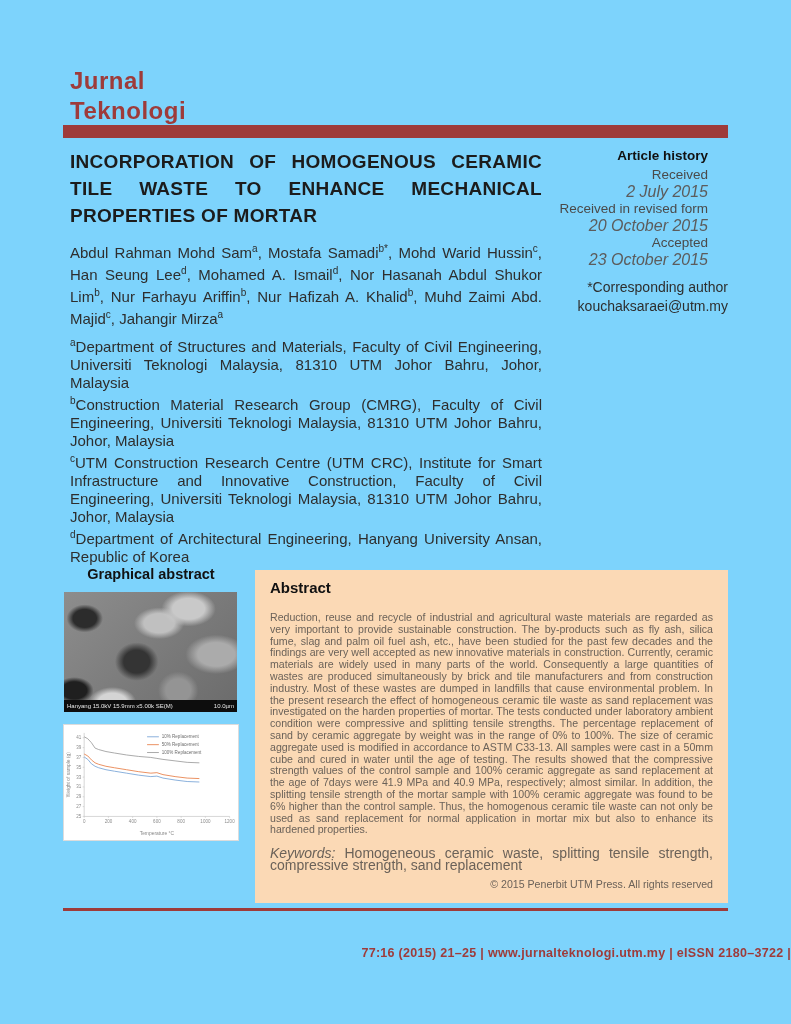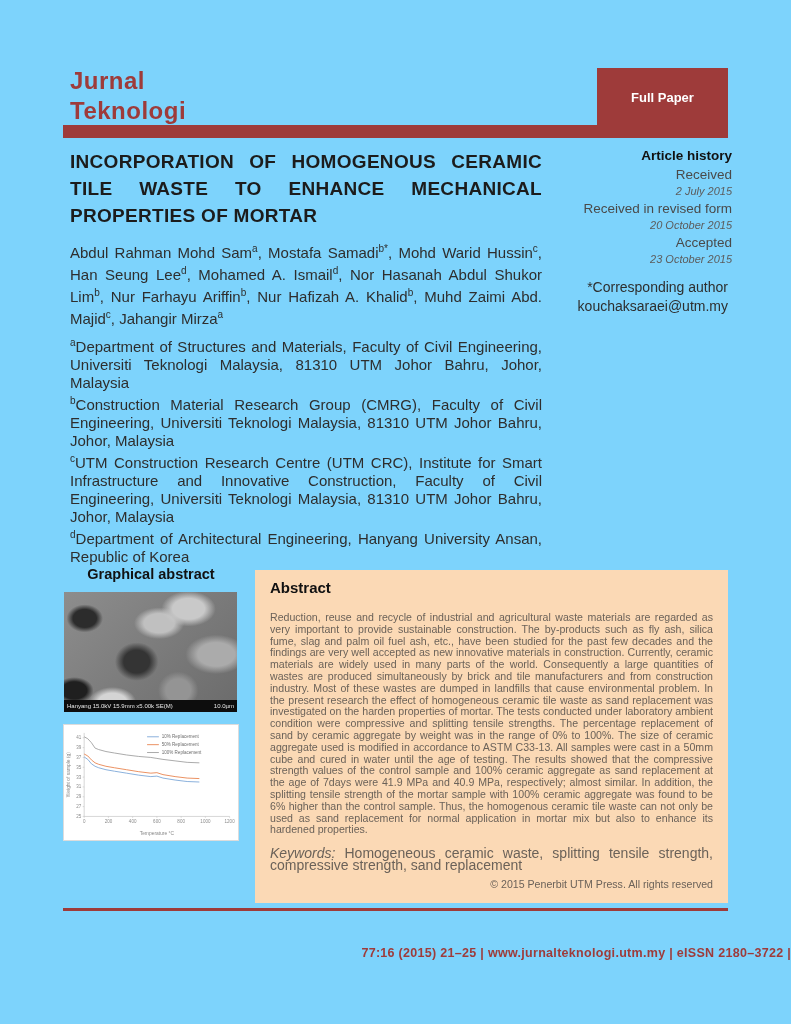--- a/index.html
+++ b/index.html
@@ -11,24 +11,24 @@
   .header-bar { position:absolute; left:63px; top:125px; width:665px; height:13px; background:#9e3b3a; }
   .full-paper-badge { position:absolute; left:597px; top:68px; width:131px; height:58px; background:#9e3b3a; color:#ffffff; font-weight:bold; font-size:13px; display:flex; align-items:center; justify-content:center; }
 
   
   .paper-title { position:absolute; left:70px; top:148px; width:472px; font-size:19px; font-weight:bold; color:#1c1c1c; line-height:27px; text-align:justify; letter-spacing:0.3px; }
   .authors { position:absolute; left:70px; top:240px; width:472px; font-size:15px; color:#2e2e2e; line-height:18px; text-align:justify; }
   .authors sup, .affils sup { font-size:10px; }
   .affils { position:absolute; left:70px; top:334px; width:472px; font-size:15px; color:#2e2e2e; line-height:18px; text-align:justify; }
 
   
-  .sidebar { position:absolute; left:544px; top:148px; width:188px; text-align:right; }
+  .sidebar { position:absolute; left:520px; top:148px; width:188px; text-align:right; }
   .hist-heading { font-size:13.5px; font-weight:bold; color:#111; margin-bottom:3px; }
   .hist-label { font-size:13.5px; color:#4a4a4a; line-height:17px; }
-  .hist-date { font-size:11px; color:#5c5c5c; font-style:italic; line-height:17px; }
+  .hist-date { font-size:16px; color:#5c5c5c; font-style:italic; line-height:17px; }
   .corresponding { position:absolute; left:540px; top:278px; width:188px; text-align:right; font-size:14px; color:#2e2e2e; line-height:19px; }
 
   
   .ga-heading { position:absolute; left:63px; top:566px; width:176px; text-align:center; font-size:14.5px; font-weight:bold; color:#111; }
   .sem-image { position:absolute; left:64px; top:592px; width:173px; height:120px; background-color:#7d7d7d;
     background-image:
       radial-gradient(ellipse 26px 20px at 12% 22%, #2c2c2c 0 45%, transparent 70%),
       radial-gradient(ellipse 40px 26px at 72% 14%, #c9c9c9 0 40%, transparent 68%),
       radial-gradient(ellipse 34px 30px at 42% 58%, #343434 0 38%, transparent 64%),
       radial-gradient(ellipse 44px 28px at 88% 52%, #ababab 0 42%, transparent 70%),
@@ -57,23 +57,20 @@
 </head>
 <body>
 
 <div class="page">
 
   <div class="logo">
     <div>Jurnal</div>
     <div>Teknologi</div>
   </div>
   <div class="header-bar"></div>
-  <div class="full-paper-badge">
-    <span>Full Paper</span>
-  </div>
 
   <div class="paper-title">INCORPORATION OF HOMOGENOUS CERAMIC TILE WASTE TO ENHANCE MECHANICAL PROPERTIES OF MORTAR</div>
   <div class="authors"><span>Abdul Rahman Mohd Sam<sup>a</sup></span>, <span>Mostafa Samadi<sup>b*</sup></span>, <span>Mohd Warid Hussin<sup>c</sup></span>, <span>Han Seung Lee<sup>d</sup></span>, <span>Mohamed A. Ismail<sup>d</sup></span>, <span>Nor Hasanah Abdul Shukor Lim<sup>b</sup></span>, <span>Nur Farhayu Ariffin<sup>b</sup></span>, <span>Nur Hafizah A. Khalid<sup>b</sup></span>, <span>Muhd Zaimi Abd. Majid<sup>c</sup></span>, <span>Jahangir Mirza<sup>a</sup></span></div>
   <div class="affils">
       <div><sup>a</sup>Department of Structures and Materials, Faculty of Civil Engineering, Universiti Teknologi Malaysia, 81310 UTM Johor Bahru, Johor, Malaysia</div>
       <div><sup>b</sup>Construction Material Research Group (CMRG), Faculty of Civil Engineering, Universiti Teknologi Malaysia, 81310 UTM Johor Bahru, Johor, Malaysia</div>
       <div><sup>c</sup>UTM Construction Research Centre (UTM CRC), Institute for Smart Infrastructure and Innovative Construction, Faculty of Civil Engineering, Universiti Teknologi Malaysia, 81310 UTM Johor Bahru, Johor, Malaysia</div>
       <div><sup>d</sup>Department of Architectural Engineering, Hanyang University Ansan, Republic of Korea</div>
     </div>
 

